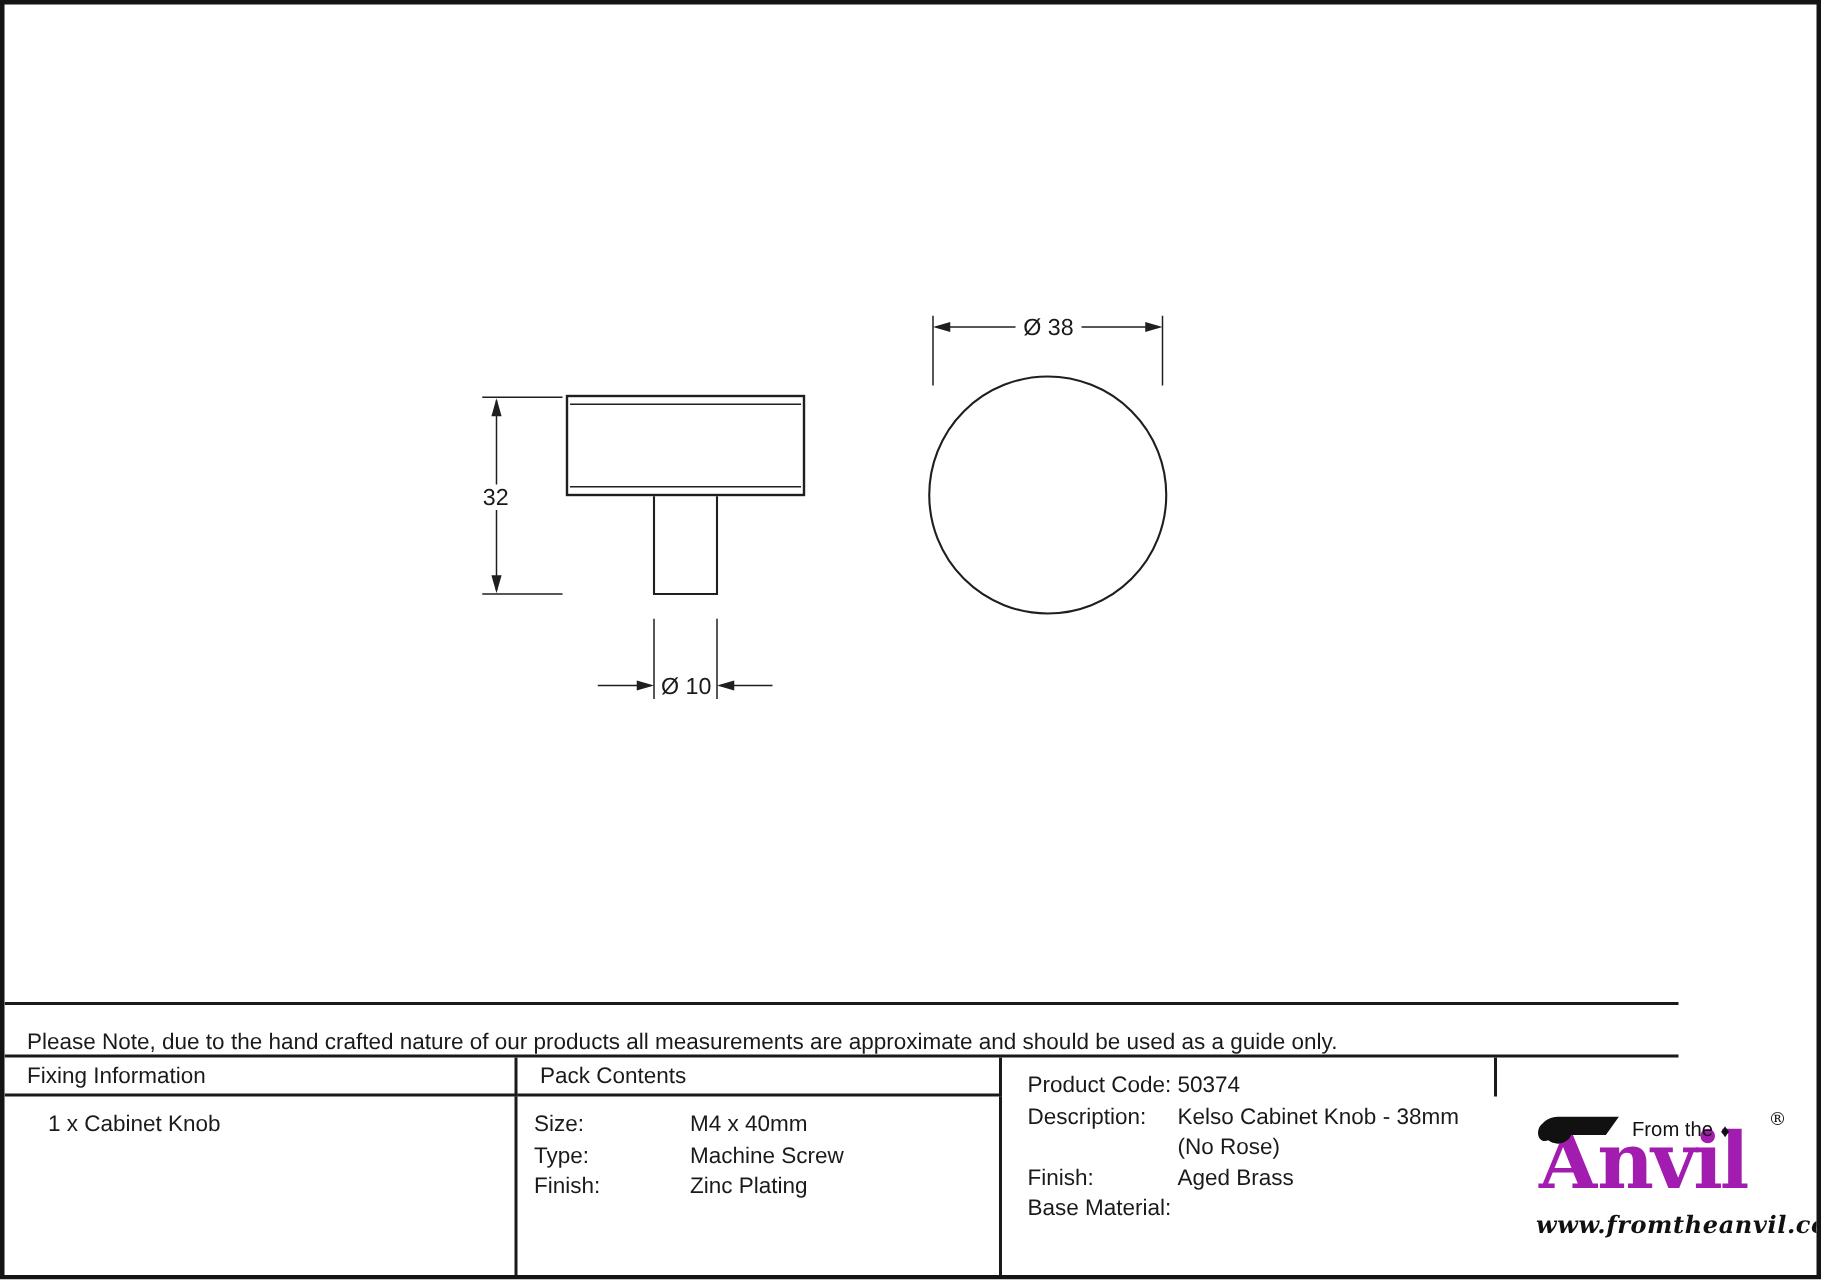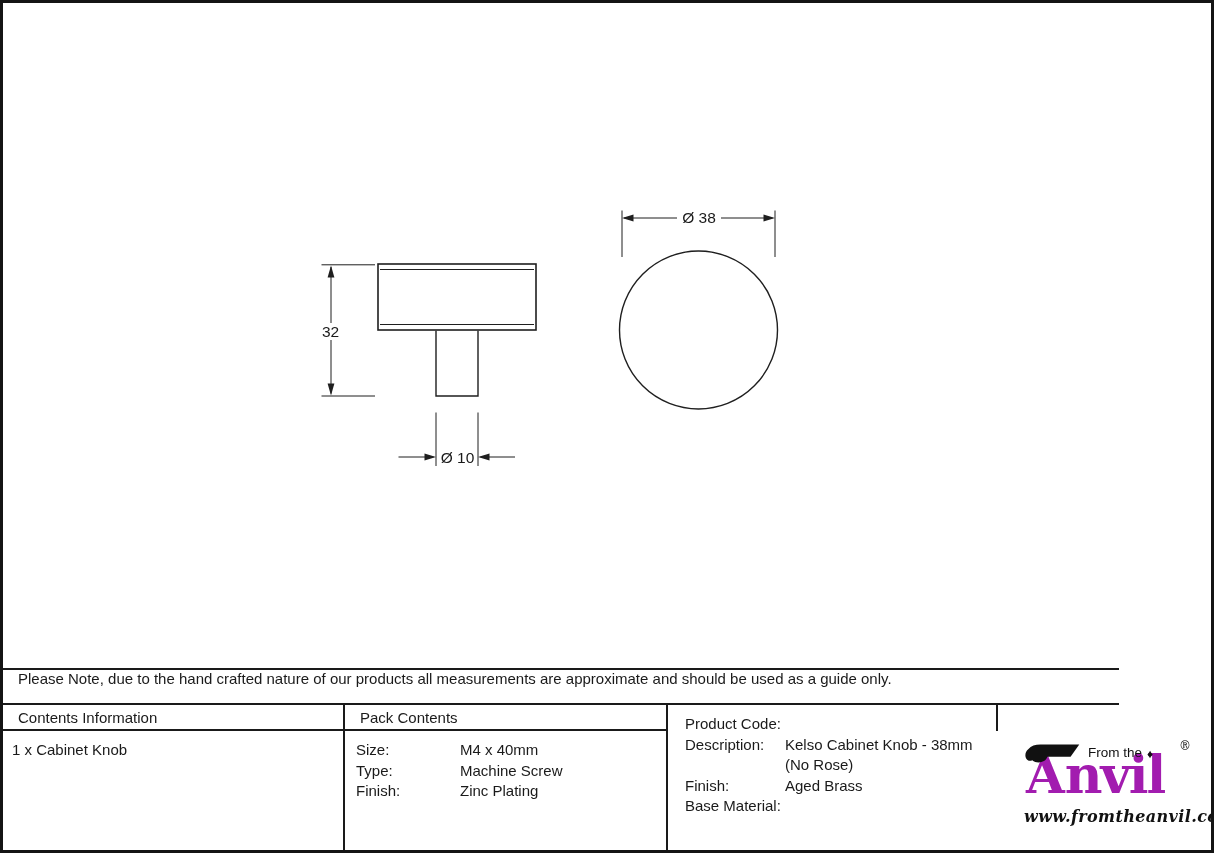--- a/index.html
+++ b/index.html
@@ -13,21 +13,21 @@
     color:#1a1a1a;
     overflow:hidden;
   }
   .drawing-svg{position:absolute;left:0;top:0;}
   .dim-text{font-family:"Liberation Sans",sans-serif;font-size:15.5px;fill:#1a1a1a;}
 
   .note-bar{
     position:absolute;left:0;top:665px;width:1116px;height:37px;
     box-sizing:border-box;
     border-top:2px solid #1a1a1a;border-bottom:2px solid #1a1a1a;
-    display:flex;align-items:flex-start;
+    display:flex;align-items:flex-end;
     padding-left:15px;font-size:15px;
   }
 
   .info-table{
     position:absolute;left:0;top:702px;width:1208px;height:145px;
     display:grid;
     grid-template-columns:342px 323px 330px 1fr;
     grid-template-rows:26px 1fr;
     font-size:15px;
   }
@@ -38,21 +38,21 @@
   }
   .bcell{
     box-sizing:border-box;
     border-right:2px solid #1a1a1a;
     padding-top:9px;
   }
   .kv-row{display:flex;line-height:20.5px;}
   .kv-label{flex:0 0 100px;padding-left:17px;}
   .kv-value{flex:1;}
   .fs .kv-label{flex:0 0 104px;padding-left:11px;}
-  .pc-item{line-height:20.5px;padding-left:9px;}
+  .pc-item{line-height:20.5px;padding-left:29px;}
 
   .logo-cell{grid-column:4;grid-row:1 / 3;position:relative;}
   .brand-row{position:absolute;left:28px;top:44px;width:170px;height:60px;}
   .brand-text{position:relative;line-height:1;white-space:nowrap;color:#a21caf;}
   .brand-a{font-family:"DejaVu Serif",serif;font-weight:700;font-size:50px;}
   .brand-rest{font-family:"DejaVu Serif",serif;font-weight:700;font-size:52px;letter-spacing:-2px;}
   .anvil-svg{position:absolute;left:-3px;top:-7px;}
   .from-the{position:absolute;left:62px;top:-4px;font-family:Liberation Sans, sans-serif;font-size:13.5px;color:#111;white-space:nowrap;}
   .diamond{position:absolute;left:121px;top:-2px;font-size:12px;color:#111;}
   .reg{position:absolute;left:153px;top:-10px;font-family:"DejaVu Serif",serif;font-size:12px;color:#111;}
@@ -110,41 +110,42 @@
       <text class="dim-text" x="699" y="223" text-anchor="middle">Ø 38</text>
     </g>
   </svg>
 
   <div class="note-bar">
     <span>Please Note, due to the hand crafted nature of our products all measurements are approximate and should be used as a guide only.</span>
   </div>
 
   <div class="info-table">
 
-    <div class="hcell">Contents Information</div>
+    <div class="hcell">Fixing Information</div>
     <div class="hcell">Pack Contents</div>
 
     <div class="logo-cell">
       <div class="brand-row">
         <div class="brand-text">
           <span class="brand-a">A</span><span class="brand-rest">nvil</span>
         </div>
         <svg class="anvil-svg" width="58" height="26" viewBox="0 0 100 44">
           <path d="M30,4 L97,4 L82,25 L42,25 C39,35 24,38 16,31 C4,36 0,19 9,12 C14,6 21,4 30,4 Z" fill="#111"></path>
         </svg>
         <span class="from-the">From the</span>
         <span class="diamond">♦</span>
         <span class="reg">®</span>
       </div>
       <div class="logo-url">www.fromtheanvil.co.uk</div>
     </div>
 
     <div class="bcell">
       <div class="kv-row">
         <span class="kv-label">Product Code:</span>
+        <span class="kv-value">50374</span>
       </div>
       <div class="kv-row">
         <span class="kv-label">Description:</span>
         <span class="kv-value">Kelso Cabinet Knob - 38mm</span>
       </div>
       <div class="kv-row">
         <span class="kv-label"></span>
         <span class="kv-value">(No Rose)</span>
       </div>
       <div class="kv-row">

